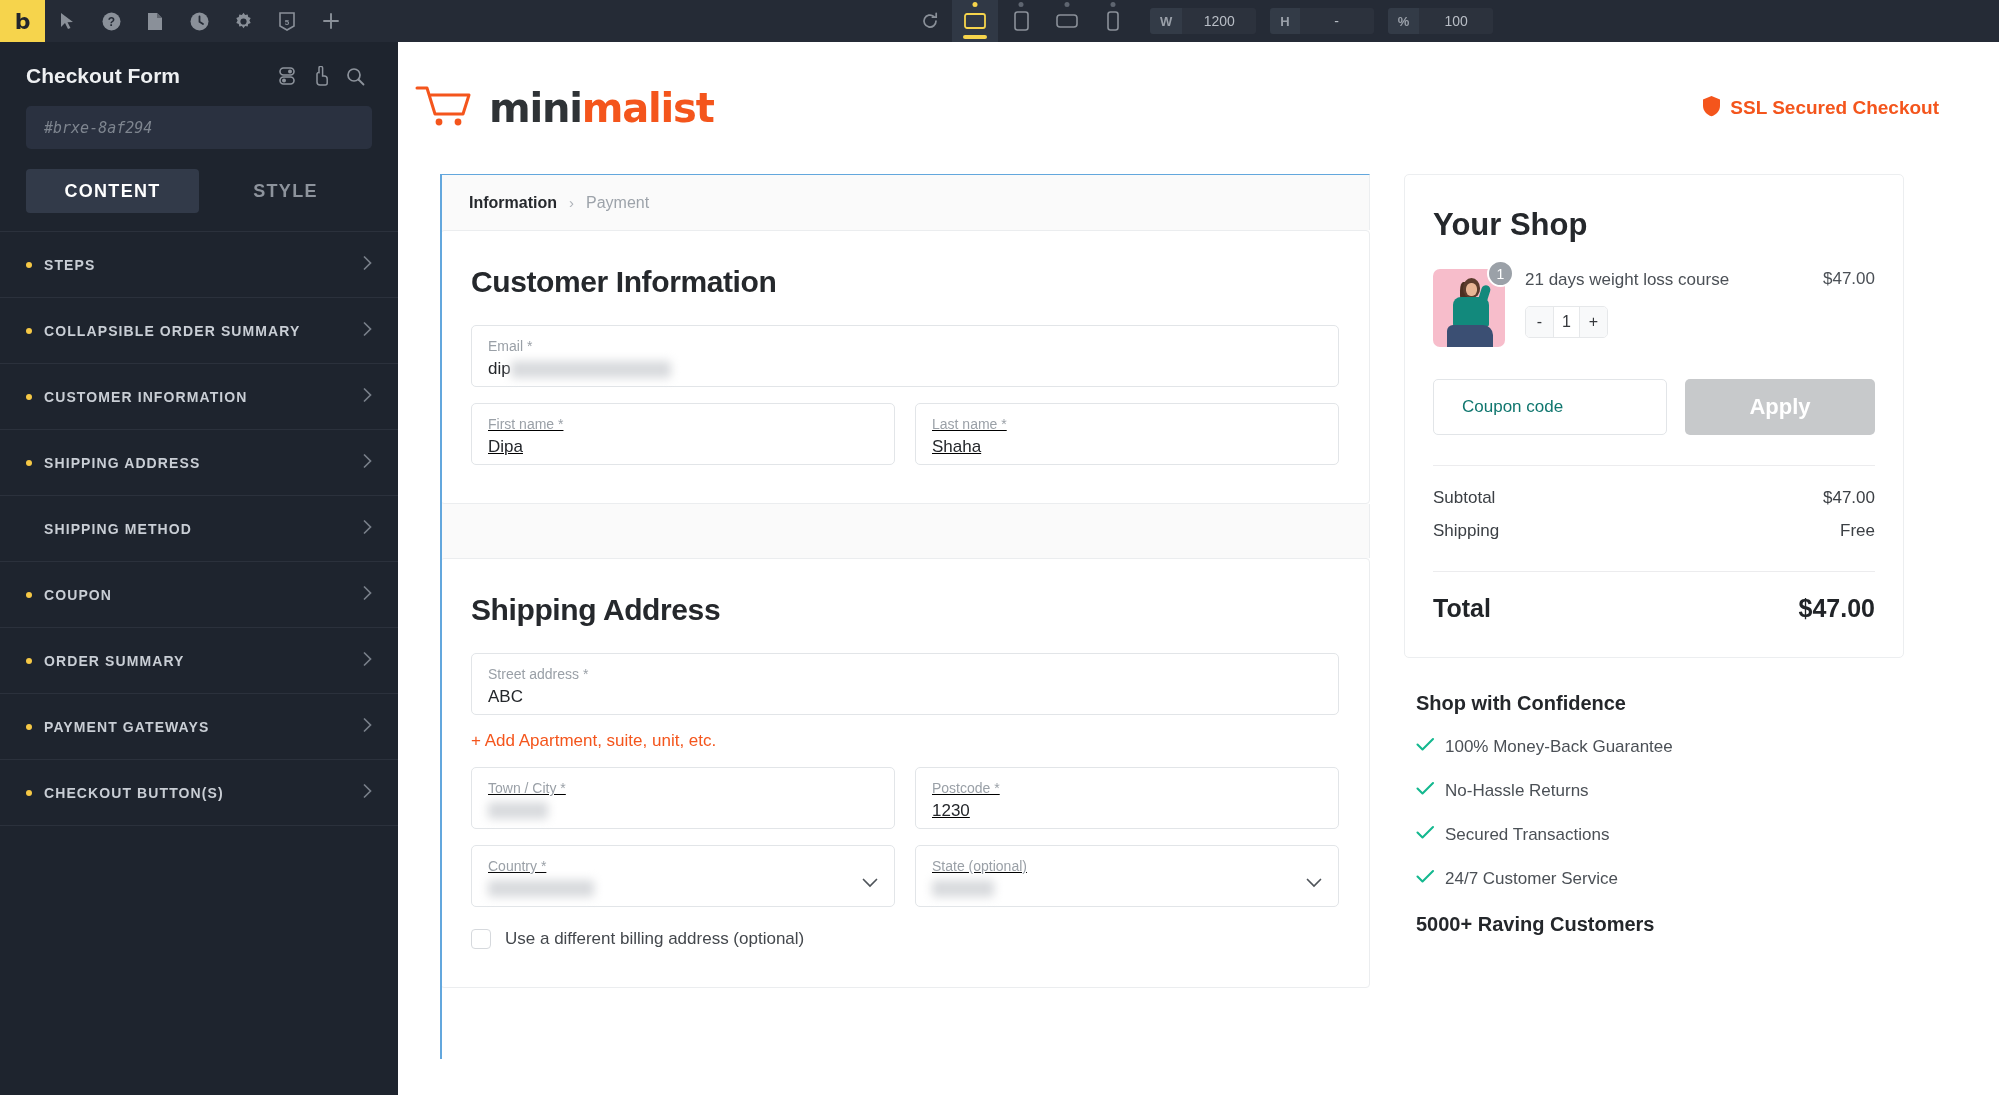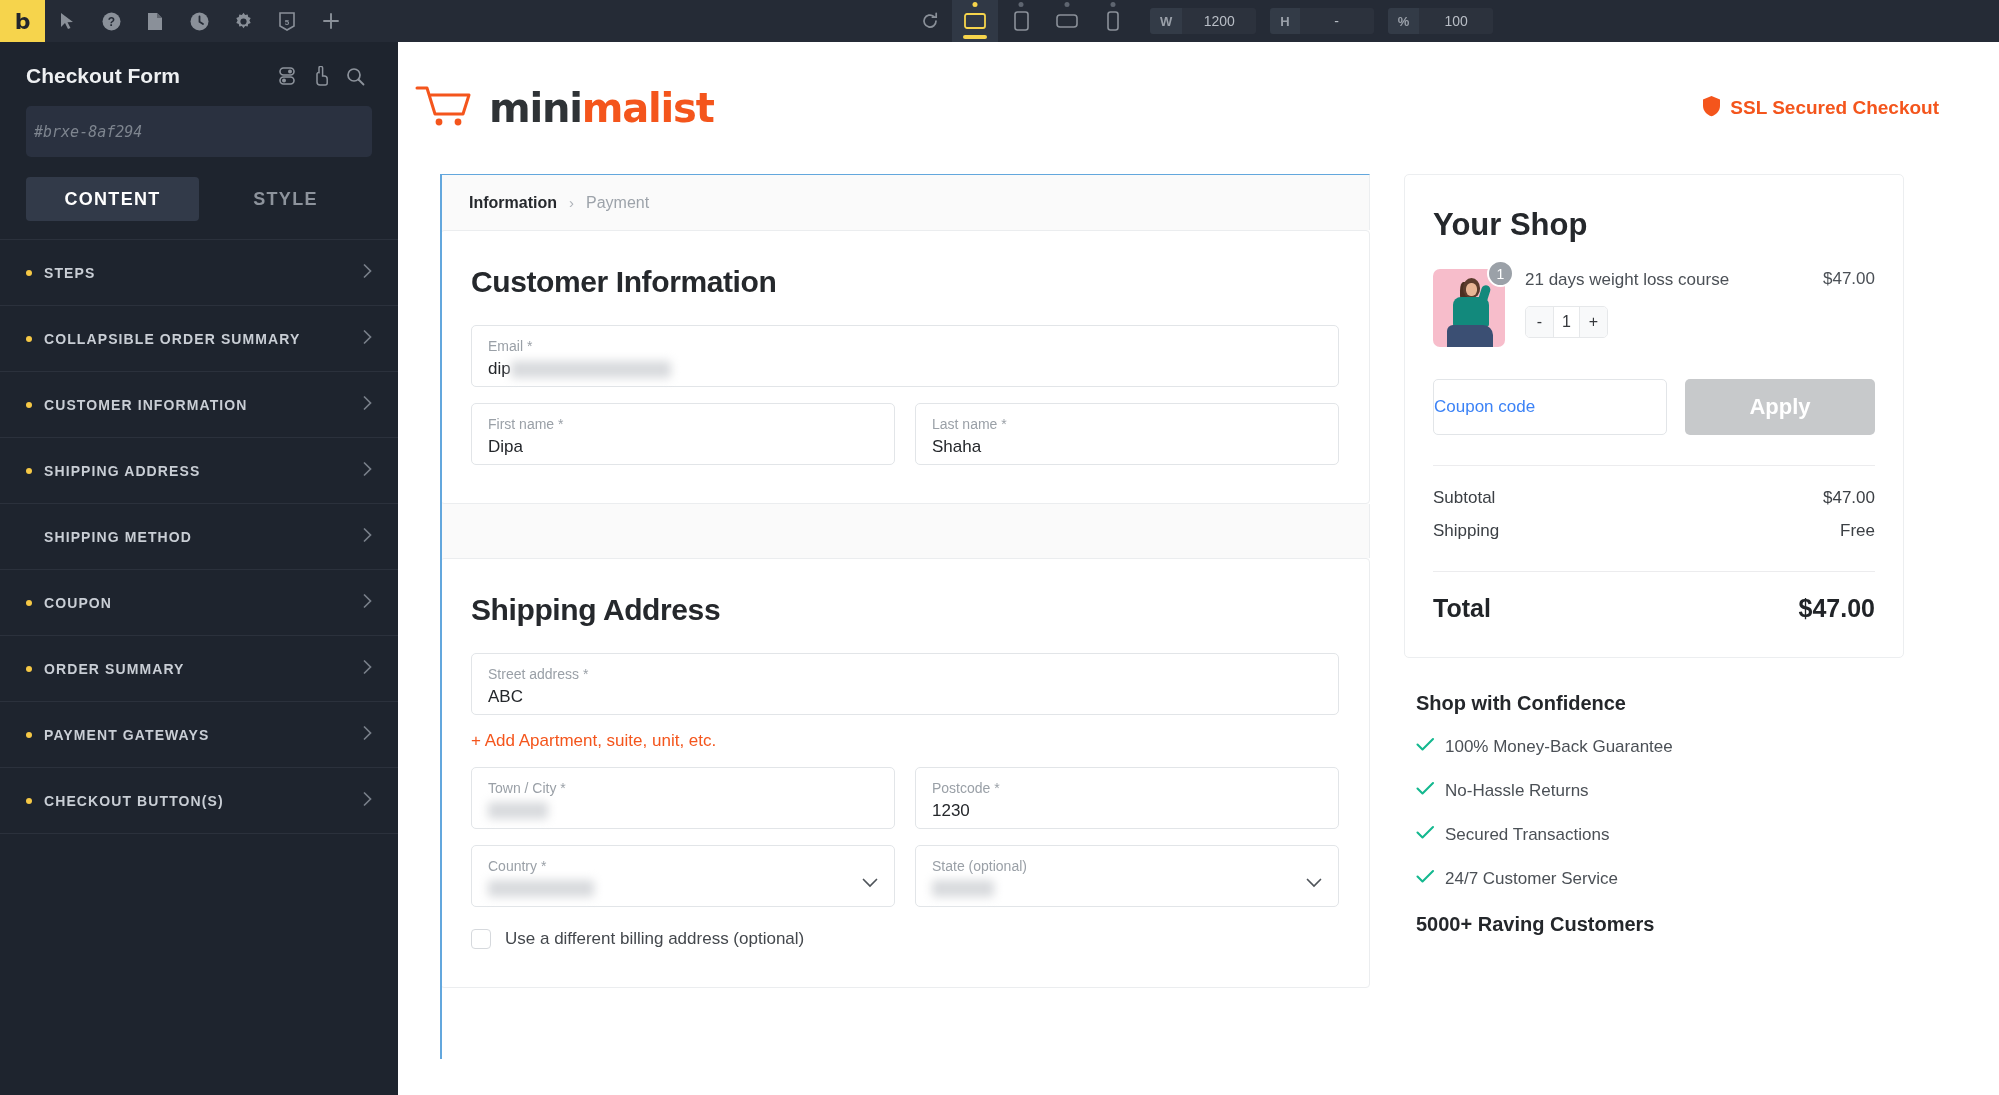--- a/index.html
+++ b/index.html
@@ -62,22 +62,22 @@
   #sidebar {
     position: absolute; left: 0; top: 42px; width: 398px; height: 1053px;
     background: #1e242e; color: #d3d7dc;
   }
   .sb-head {
     display: flex; align-items: center; padding: 22px 26px 0 26px;
   }
   .sb-title { font-size: 21px; font-weight: bold; color: #eef0f2; flex: 1; }
   .sb-hicon { width: 34px; display:flex; justify-content:center; color: #8d939c; }
   .sb-id {
-    margin: 18px 26px 0 26px; height: 51px; background: #2a3140;
-    border-radius: 5px; display: flex; align-items: center; padding: 0 8px;
+    margin: 18px 26px 0 26px; height: 43px; background: #2a3140;
+    border-radius: 5px; display: flex; align-items: center; padding: 0 18px;
     font-family: "DejaVu Sans Mono", monospace; font-size: 15px;
     font-style: italic; color: #7e858f;
   }
   .sb-tabs { display: flex; margin: 20px 26px 0 26px; }
   .sb-tab {
     flex: 1; height: 44px; display: flex; align-items: center;
     justify-content: center; font-size: 18px; font-weight: bold;
     letter-spacing: 1.3px; color: #8d939c; border-radius: 4px;
   }
   .sb-tab.active { background: #323a49; color: #ffffff; }
@@ -148,21 +148,21 @@
   .gap-strip { height: 54px; background: #fafafa; border-left: 1px solid #ebedef;
     border-right: 1px solid #ebedef; }
 
   .field {
     border: 1px solid #e2e5e8; border-radius: 5px;
     padding: 12px 16px 14px 16px; height: 62px; position: relative;
     background: #fff;
   }
   .field .flab { font-size: 14px; color: #9aa0a7; display: block; margin-bottom: 5px; }
   .field .fval { font-size: 17px; color: #24272b; }
-  .field-row { display: flex; gap: 20px; margin-top: 16px; }
+  .field-row { display: flex; gap: 20px; margin-top: 16px; text-decoration: underline; }
   .field-row > .field { flex: 1; }
   .blurv {
     display: inline-block; height: 17px; border-radius: 3px;
     background: #d8dadd; filter: blur(5px); vertical-align: middle;
   }
   .sel-arrow {
     position: absolute; right: 16px; top: 50%; transform: translateY(-2px);
     color: #4f545a;
   }
   .add-apt {
@@ -217,22 +217,22 @@
   }
   .stepper div {
     min-width: 27px; height: 30px; display: flex; align-items: center;
     justify-content: center; font-size: 16px; color: #35383c; background: #f8f9fa;
   }
   .stepper .mid { background: #fff; border-left: 1px solid #e6e8ea;
     border-right: 1px solid #e6e8ea; padding: 0 8px; }
   .coupon-row { display: flex; gap: 18px; margin-top: 32px; }
   .coupon-in {
     flex: 1; height: 56px; border: 1px solid #e2e5e8; border-radius: 5px;
-    display: flex; align-items: center; padding: 0 0;
-    font-size: 17px; color: #3b82f6;
+    display: flex; align-items: center; padding: 0 28px;
+    font-size: 17px; color: #0f766e;
   }
   .apply-btn {
     width: 190px; height: 56px; background: #c7c9cb; border-radius: 5px;
     display: flex; align-items: center; justify-content: center;
     color: #fff; font-size: 22px; font-weight: bold;
   }
   .hr { height: 1px; background: #ececee; margin: 30px 0 22px 0; }
   .tot-row {
     display: flex; justify-content: space-between; font-size: 17px;
     color: #3c4045; margin-bottom: 13px;

